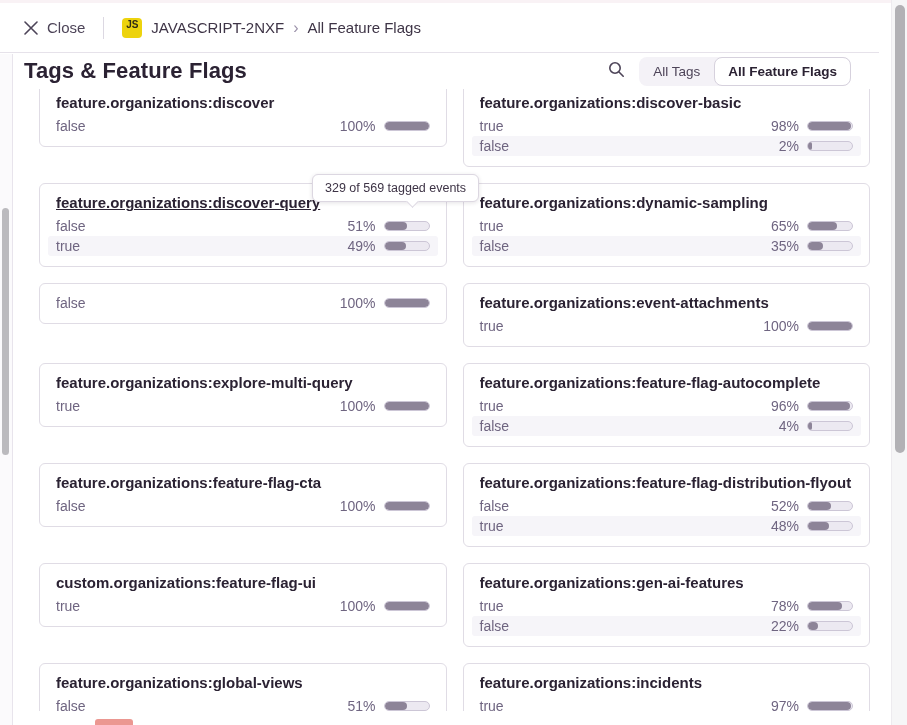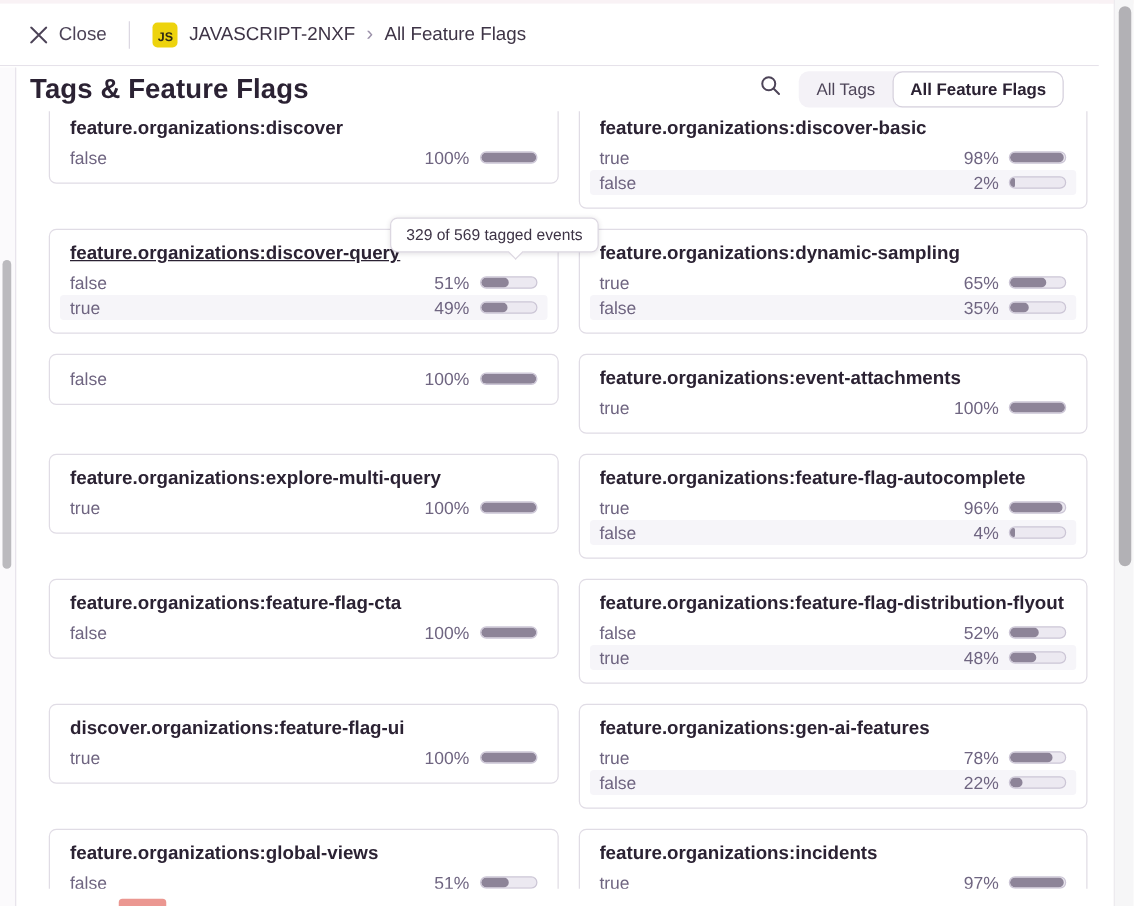--- a/index.html
+++ b/index.html
@@ -16,21 +16,21 @@
     position:absolute; top:3px; left:0; right:28px; height:50px;
     display:flex; align-items:center; padding:0 24px;
     border-bottom:1px solid #e6e2ea; background:#fff;
   }
   .close-btn { display:flex; align-items:center; gap:9px; color:#4d4458; font-size:15px; cursor:pointer; }
   .close-btn svg { display:block; }
   .nav-divider { width:1px; height:22px; background:#dcd8e2; margin:0 18px; }
   .js-badge {
     width:20px; height:20px; border-radius:4px; background:#edd30d;
     display:flex; align-items:flex-end; justify-content:center;
-    font-size:10px; font-weight:700; color:#2f2a16; padding-bottom:2px; margin-right:9px;
+    font-size:10px; font-weight:700; color:#2f2a16; padding-bottom:8px; margin-right:9px;
   }
   .crumb { font-size:15px; color:#3e3446; }
   .crumb-sep { color:#9c92aa; font-size:16px; margin:0 9px; line-height:1; }
 
   
   .header {
     position:absolute; top:53px; left:0; right:16px; height:36px;
     display:flex; align-items:center; padding:0 40px 0 24px; background:#fff;
   }
   .page-title { font-size:22px; font-weight:700; color:#2b2233; letter-spacing:.1px; }
@@ -311,21 +311,21 @@
           <span class="row-label">true</span>
           <span class="row-right">
             <span class="row-pct">48%</span>
             <span class="bar">
               <span class="bar-fill" style="width: 48%;"></span>
             </span>
           </span>
         </div>
       </div>
       <div class="card">
-    <a class="card-title">discover.organizations:feature-flag-ui</a>
+    <a class="card-title">custom.organizations:feature-flag-ui</a>
   <div class="row">
           <span class="row-label">true</span>
           <span class="row-right">
             <span class="row-pct">100%</span>
             <span class="bar">
               <span class="bar-fill" style="width: 100%;"></span>
             </span>
           </span>
         </div>
       </div>

